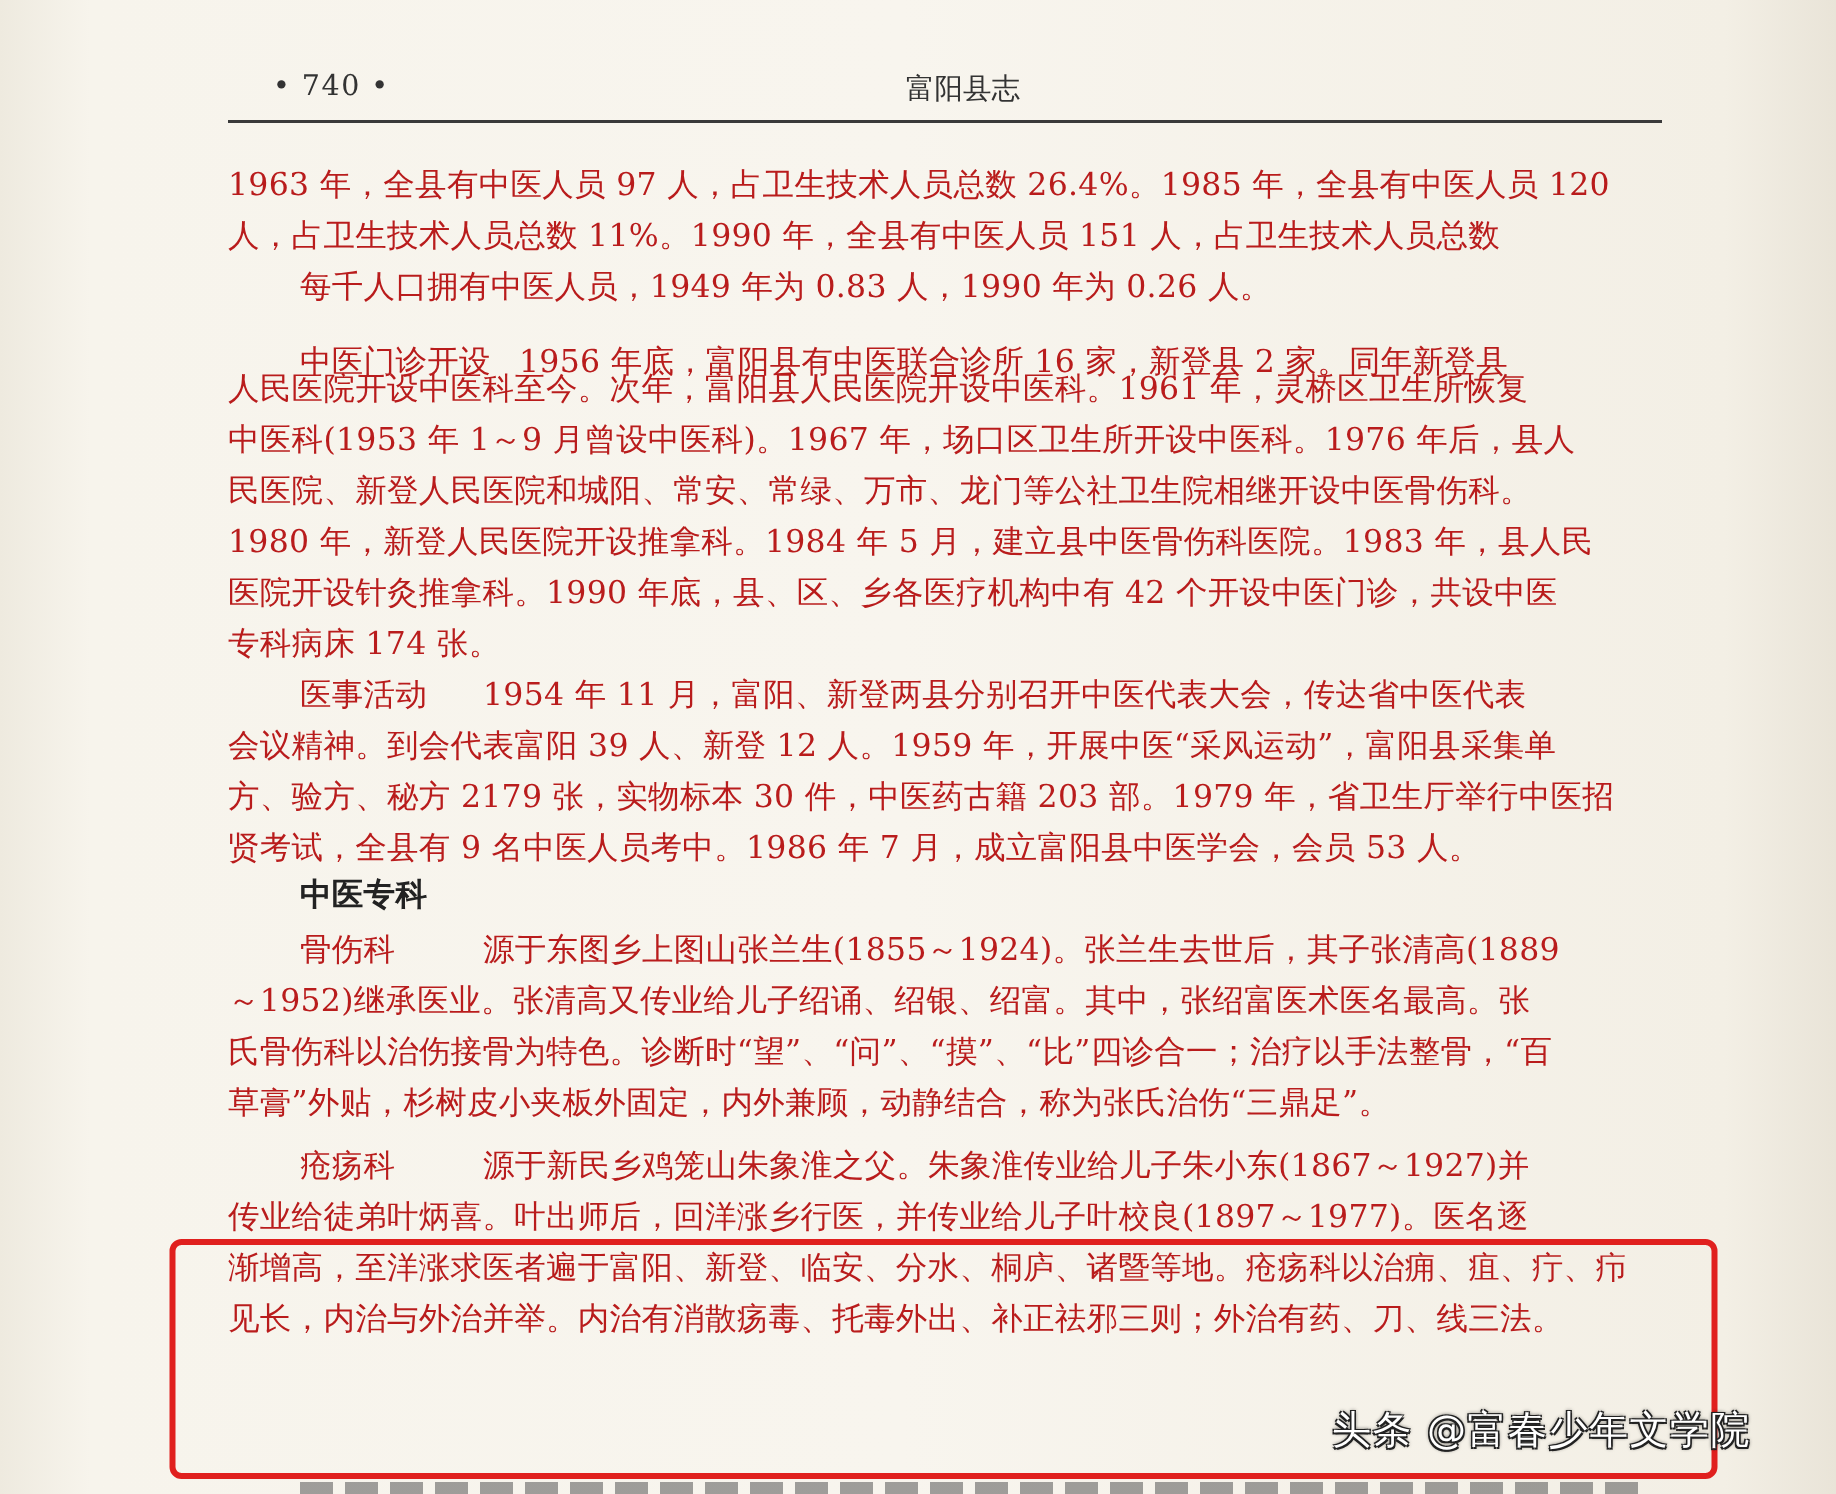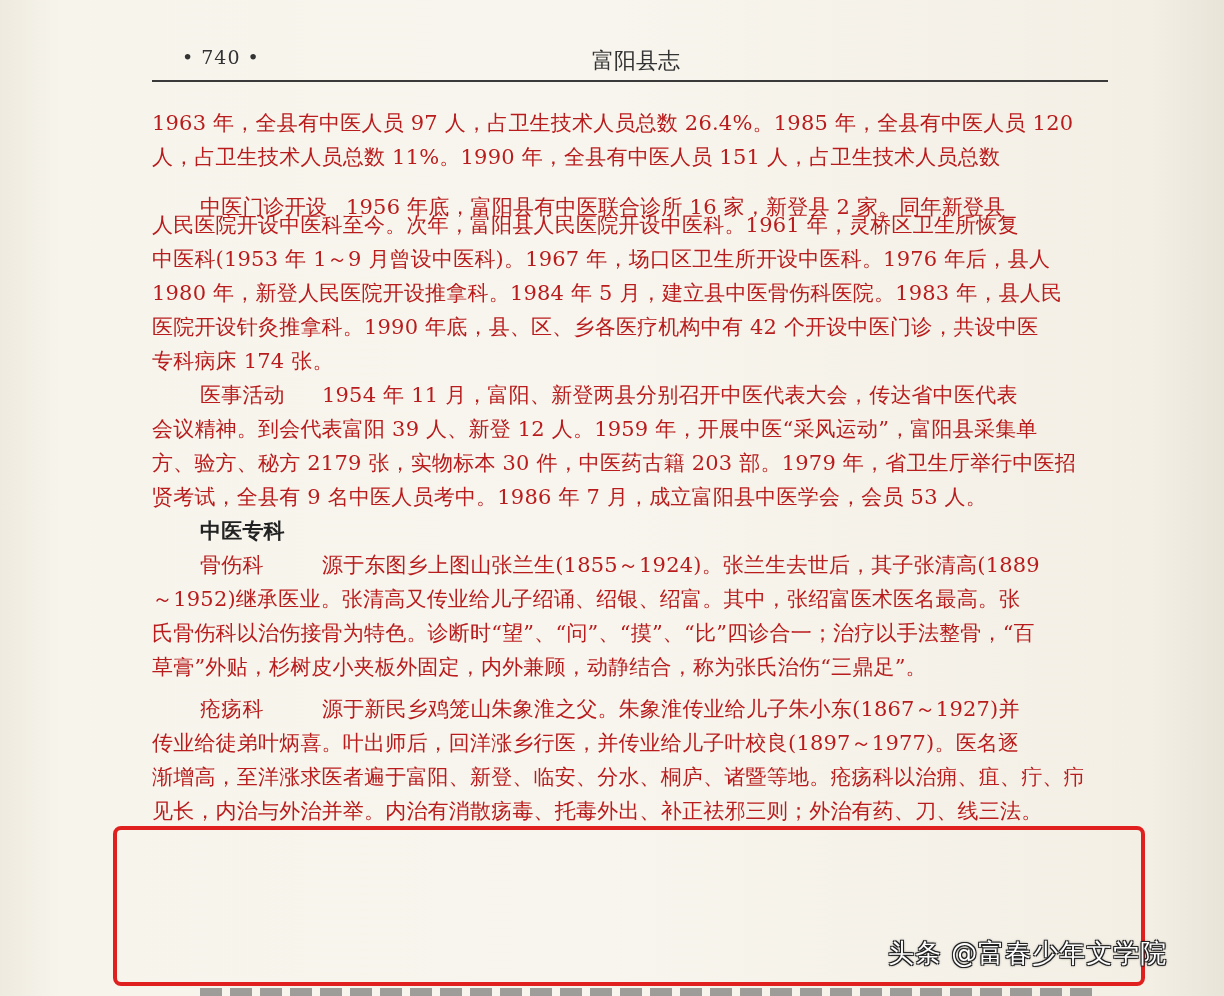--- a/index.html
+++ b/index.html
@@ -14,34 +14,34 @@
     position: absolute; inset: 0;
     background: linear-gradient(90deg, #eeeadf 0px, #f7f4ec 60px, #f8f5ee 600px, #f3efe5 1150px, #e9e4d8 1224px);
   }
   .header {
     position: absolute; left: 152px; top: 40px; width: 956px; height: 36px;
   }
   .page-num {
     position: absolute; left: 30px; top: 6px; font-size: 19px; letter-spacing: 1px; color: #333;
   }
   .running-title {
-    position: absolute; left: 440px; top: 6px; font-size: 22px; color: #333;
+    position: absolute; left: 452px; top: 6px; font-size: 19px; color: #333;
   }
   .header-rule {
     position: absolute; left: 152px; top: 80px; width: 956px; height: 2px; background: #3a3a3a;
   }
   .body-text {
     position: absolute; left: 152px; top: 106px; width: 956px;
   }
   .line {
     height: 34px; line-height: 34px; font-size: 21px; white-space: nowrap; overflow: visible;
     letter-spacing: 0.2px; color: #b91c1c;
   }
   .indent { padding-left: 48px; }
-  .section-head { font-family: Liberation Serif, serif; font-weight: bold; font-size: 21px; color: #222; }
+  .section-head { font-family: Liberation Mono, monospace; font-weight: bold; font-size: 21px; color: #222; }
   .lead { display: inline-block; width: 146px; margin-top: 16px; }
   .lead2 { display: inline-block; width: 122px; }
   .highlight-box {
     position: absolute; left: 113px; top: 826px; width: 1032px; height: 160px;
     border: 4px solid #e0201e; border-radius: 8px; box-sizing: border-box;
   }
   .watermark {
     position: absolute; left: 888px; top: 936px; font-family: "DejaVu Sans", "Liberation Sans", sans-serif;
     font-size: 26px; color: #ffffff; letter-spacing: 1px;
     text-shadow: 1px 1px 0 #222, -1px -1px 0 #222, 1px -1px 0 #222, -1px 1px 0 #222, 0 0 3px #000;
@@ -60,26 +60,28 @@
 
 <div class="header">
   <span class="page-num">• 740 •</span>
   <span class="running-title">富阳县志</span>
 </div>
 <div class="header-rule"></div>
 
 <div class="body-text">
   <div class="line">1963 年，全县有中医人员 97 人，占卫生技术人员总数 26.4%。1985 年，全县有中医人员 120</div>
   <div class="line">人，占卫生技术人员总数 11%。1990 年，全县有中医人员 151 人，占卫生技术人员总数</div>
+  <div class="line indent">每千人口拥有中医人员，1949 年为 0.83 人，1990 年为 0.26 人。</div>
 
   <div class="line indent">
     <span class="lead">中医门诊开设</span><span>1956 年底，富阳县有中医联合诊所 16 家，新登县 2 家。同年新登县</span>
   </div>
   <div class="line">人民医院开设中医科至今。次年，富阳县人民医院开设中医科。1961 年，灵桥区卫生所恢复</div>
   <div class="line">中医科(1953 年 1～9 月曾设中医科)。1967 年，场口区卫生所开设中医科。1976 年后，县人</div>
+  <div class="line">民医院、新登人民医院和城阳、常安、常绿、万市、龙门等公社卫生院相继开设中医骨伤科。</div>
   <div class="line">1980 年，新登人民医院开设推拿科。1984 年 5 月，建立县中医骨伤科医院。1983 年，县人民</div>
   <div class="line">医院开设针灸推拿科。1990 年底，县、区、乡各医疗机构中有 42 个开设中医门诊，共设中医</div>
   <div class="line">专科病床 174 张。</div>
 
   <div class="line indent">
     <span class="lead2">医事活动</span><span>1954 年 11 月，富阳、新登两县分别召开中医代表大会，传达省中医代表</span>
   </div>
   <div class="line">会议精神。到会代表富阳 39 人、新登 12 人。1959 年，开展中医“采风运动”，富阳县采集单</div>
   <div class="line">方、验方、秘方 2179 张，实物标本 30 件，中医药古籍 203 部。1979 年，省卫生厅举行中医招</div>
   <div class="line">贤考试，全县有 9 名中医人员考中。1986 年 7 月，成立富阳县中医学会，会员 53 人。</div>

